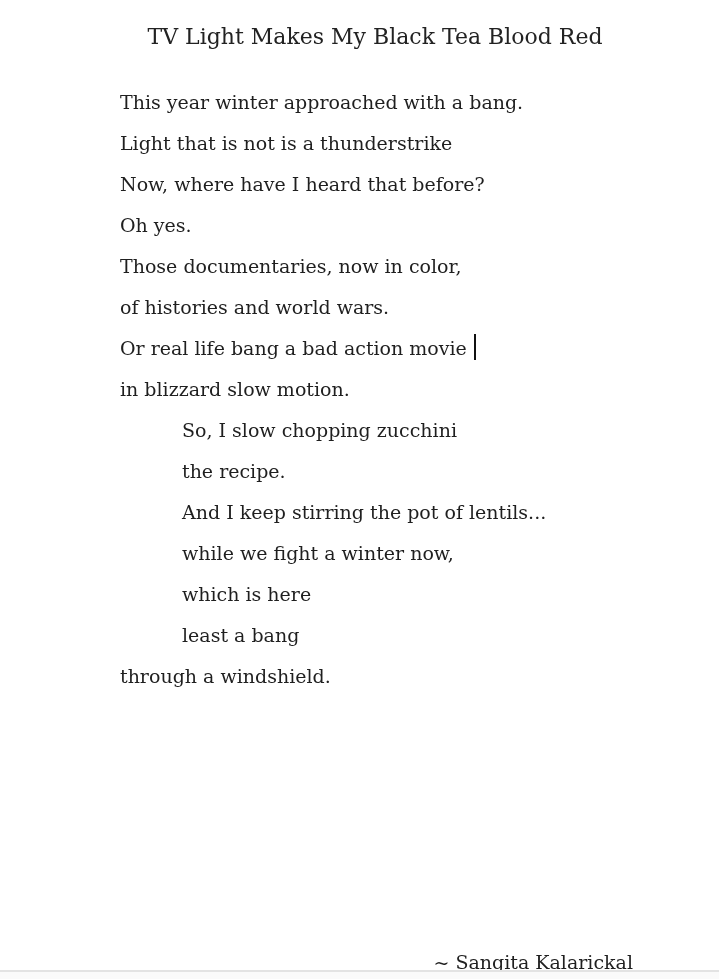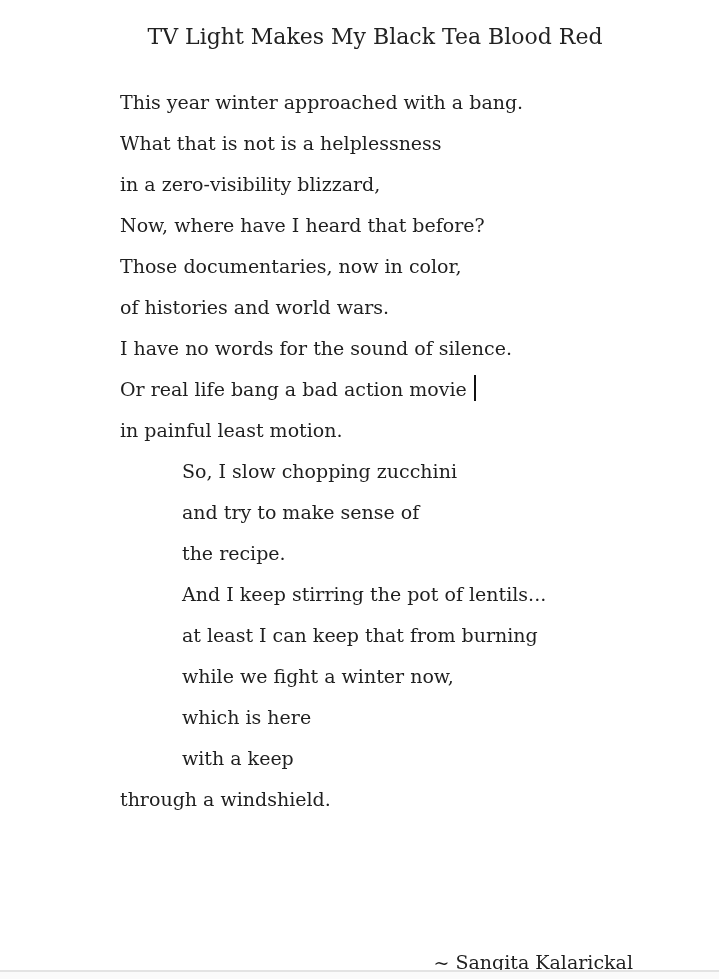--- a/index.html
+++ b/index.html
@@ -74,36 +74,33 @@
 </style>
 </head>
 <body>
 
 <div class="screen">
 
   <h1 class="doc-title">TV Light Makes My Black Tea Blood Red</h1>
 
   <div class="poem-body">
     <div class="line"><span>This year winter approached with a bang.</span></div>
-    <div class="line"><span>What that is not is a helplessness</span></div>
-    <div class="line"><span>in a zero-visibility blizzard,</span></div>
+    <div class="line"><span>Light that is not is a thunderstrike</span></div>
     <div class="line"><span>Now, where have I heard that before?</span></div>
+    <div class="line"><span>Oh yes.</span></div>
     <div class="line"><span>Those documentaries, now in color,</span></div>
     <div class="line"><span>of histories and world wars.</span></div>
-    <div class="line"><span>I have no words for the sound of silence.</span></div>
     <div class="line"><span>Or real life bang a bad action movie</span><span class="caret"></span></div>
-    <div class="line"><span>in painful least motion.</span></div>
+    <div class="line"><span>in blizzard slow motion.</span></div>
     <div class="line indent"><span>So, I slow chopping zucchini</span></div>
-    <div class="line indent"><span>and try to make sense of</span></div>
     <div class="line indent"><span>the recipe.</span></div>
     <div class="line indent"><span>And I keep stirring the pot of lentils...</span></div>
-    <div class="line indent"><span>at least I can keep that from burning</span></div>
     <div class="line indent"><span>while we fight a winter now,</span></div>
     <div class="line indent"><span>which is here</span></div>
-    <div class="line indent"><span>with a keep</span></div>
+    <div class="line indent"><span>least a bang</span></div>
     <div class="line"><span>through a windshield.</span></div>
   </div>
 
   <div class="signature-row">
     <span>~ Sangita Kalarickal</span>
   </div>
 
   <div class="bottom-edge"></div>
 
 </div>

